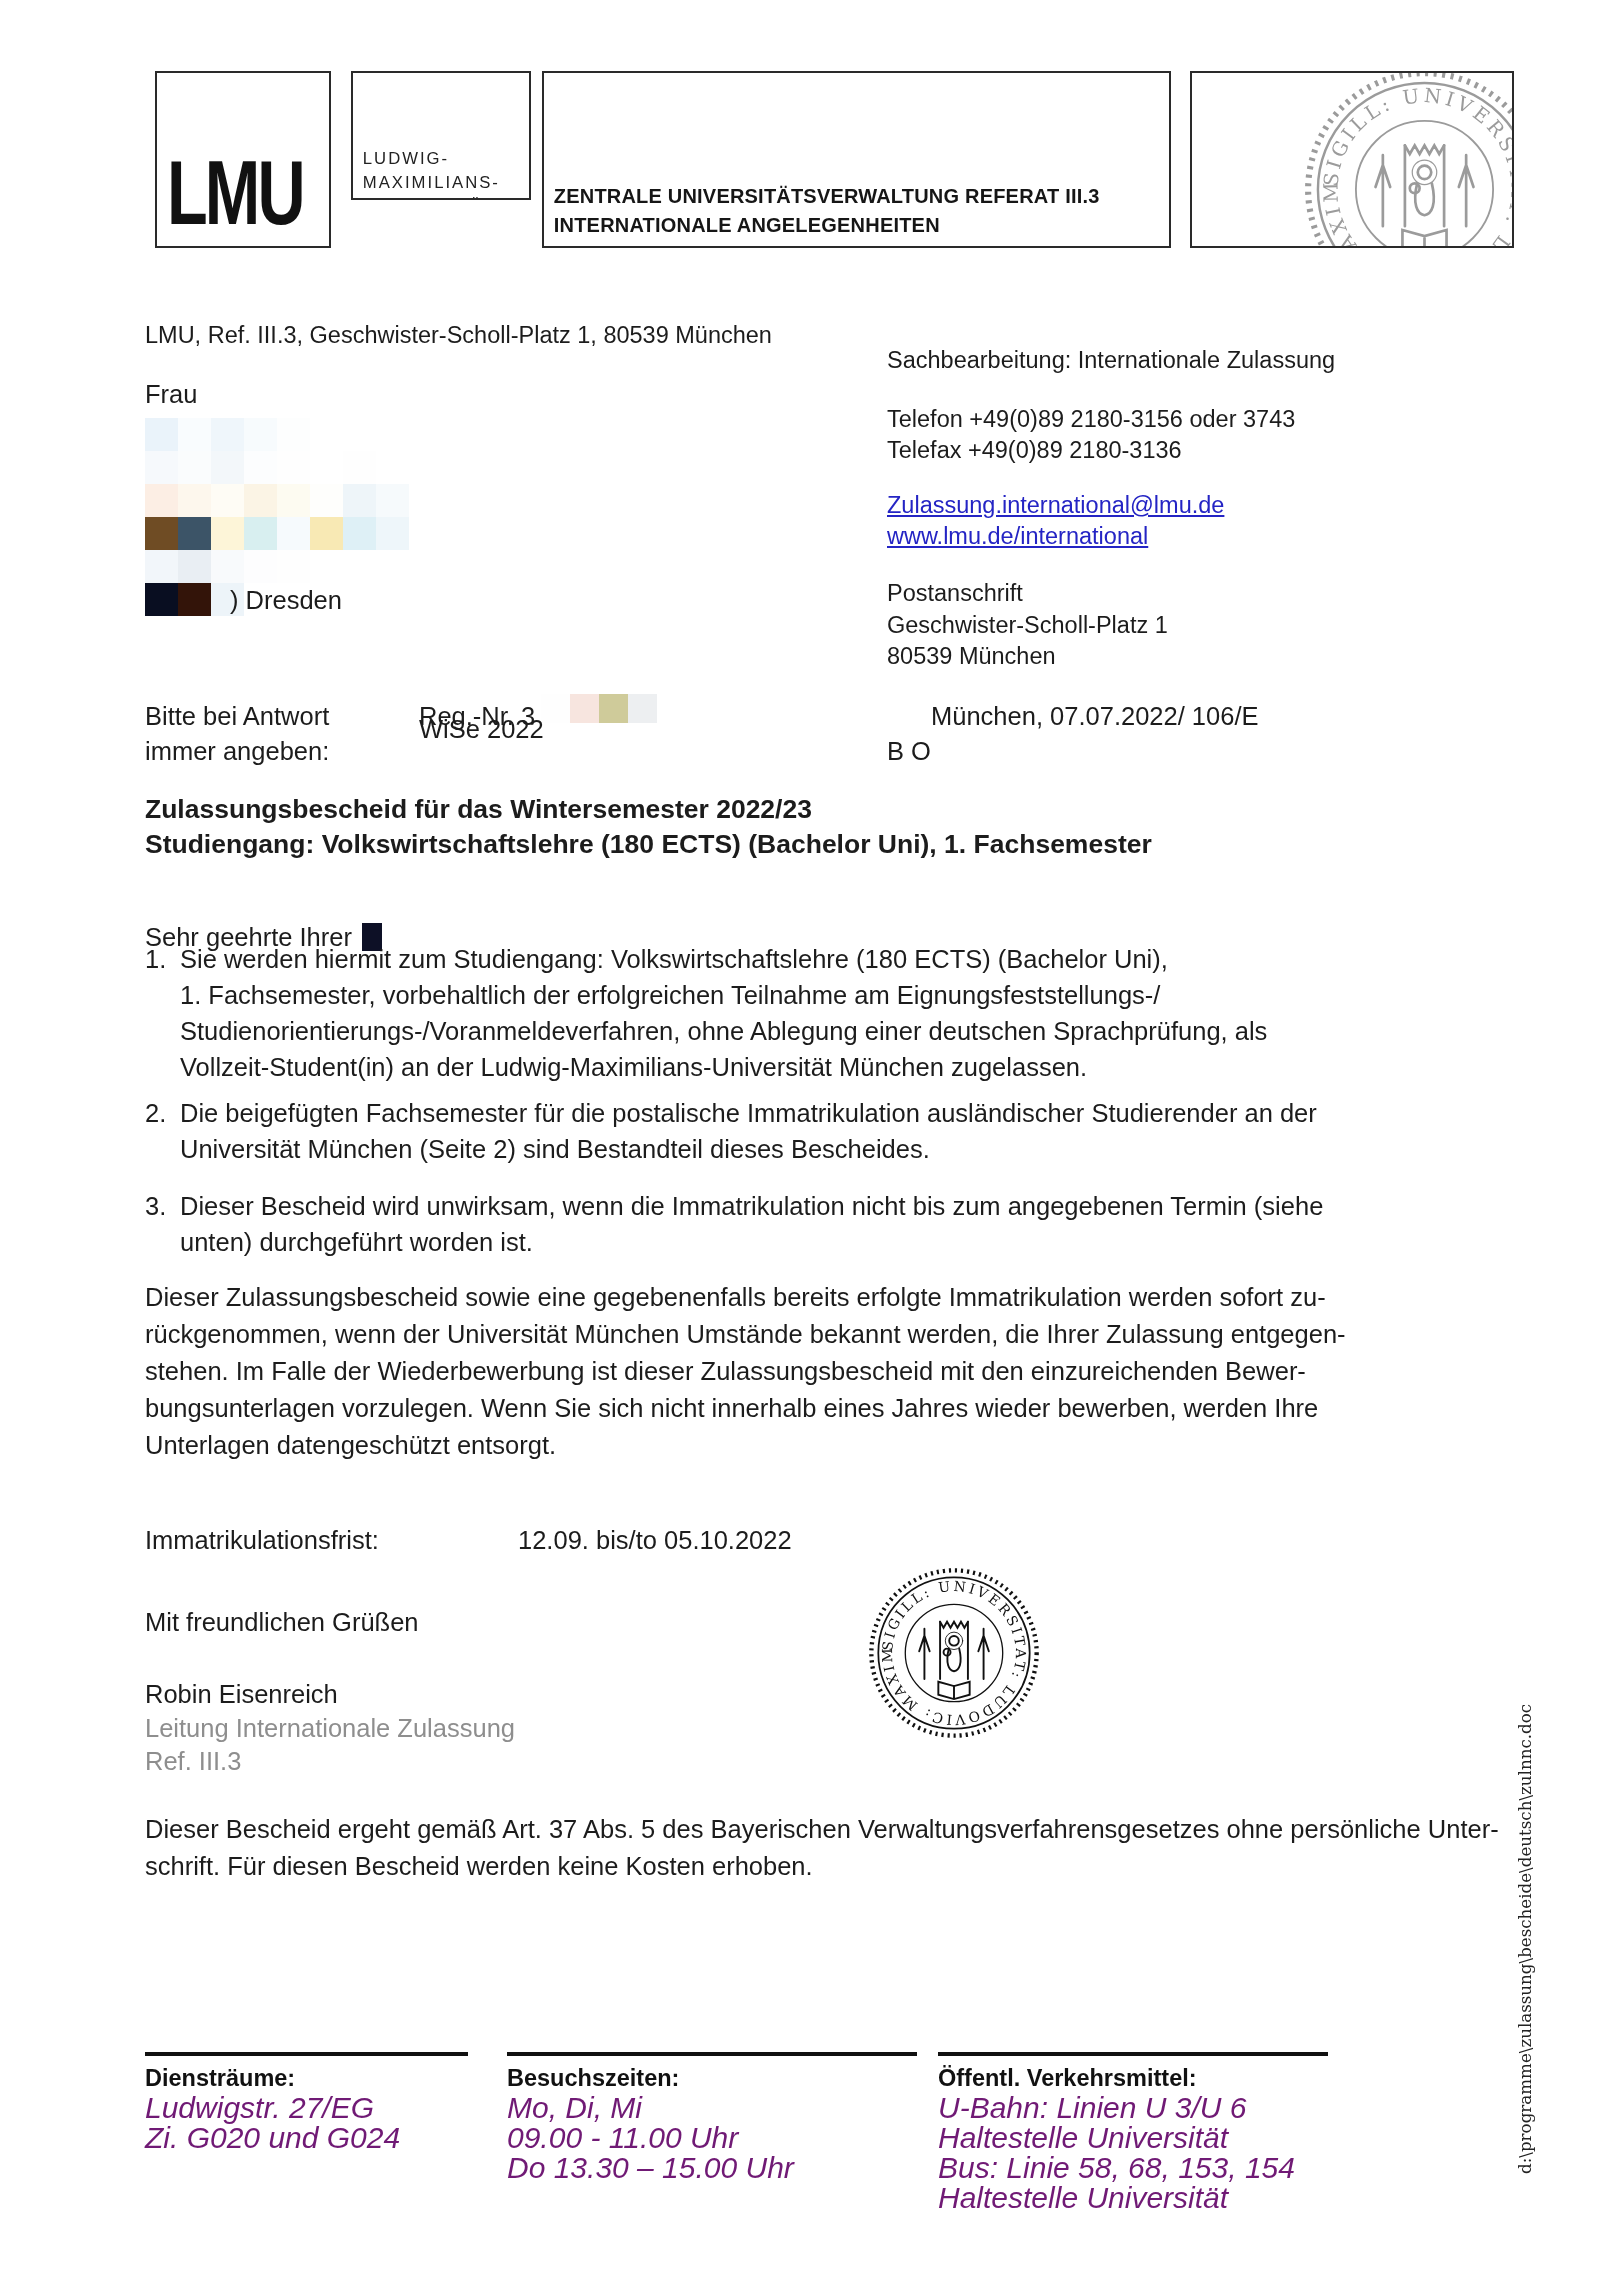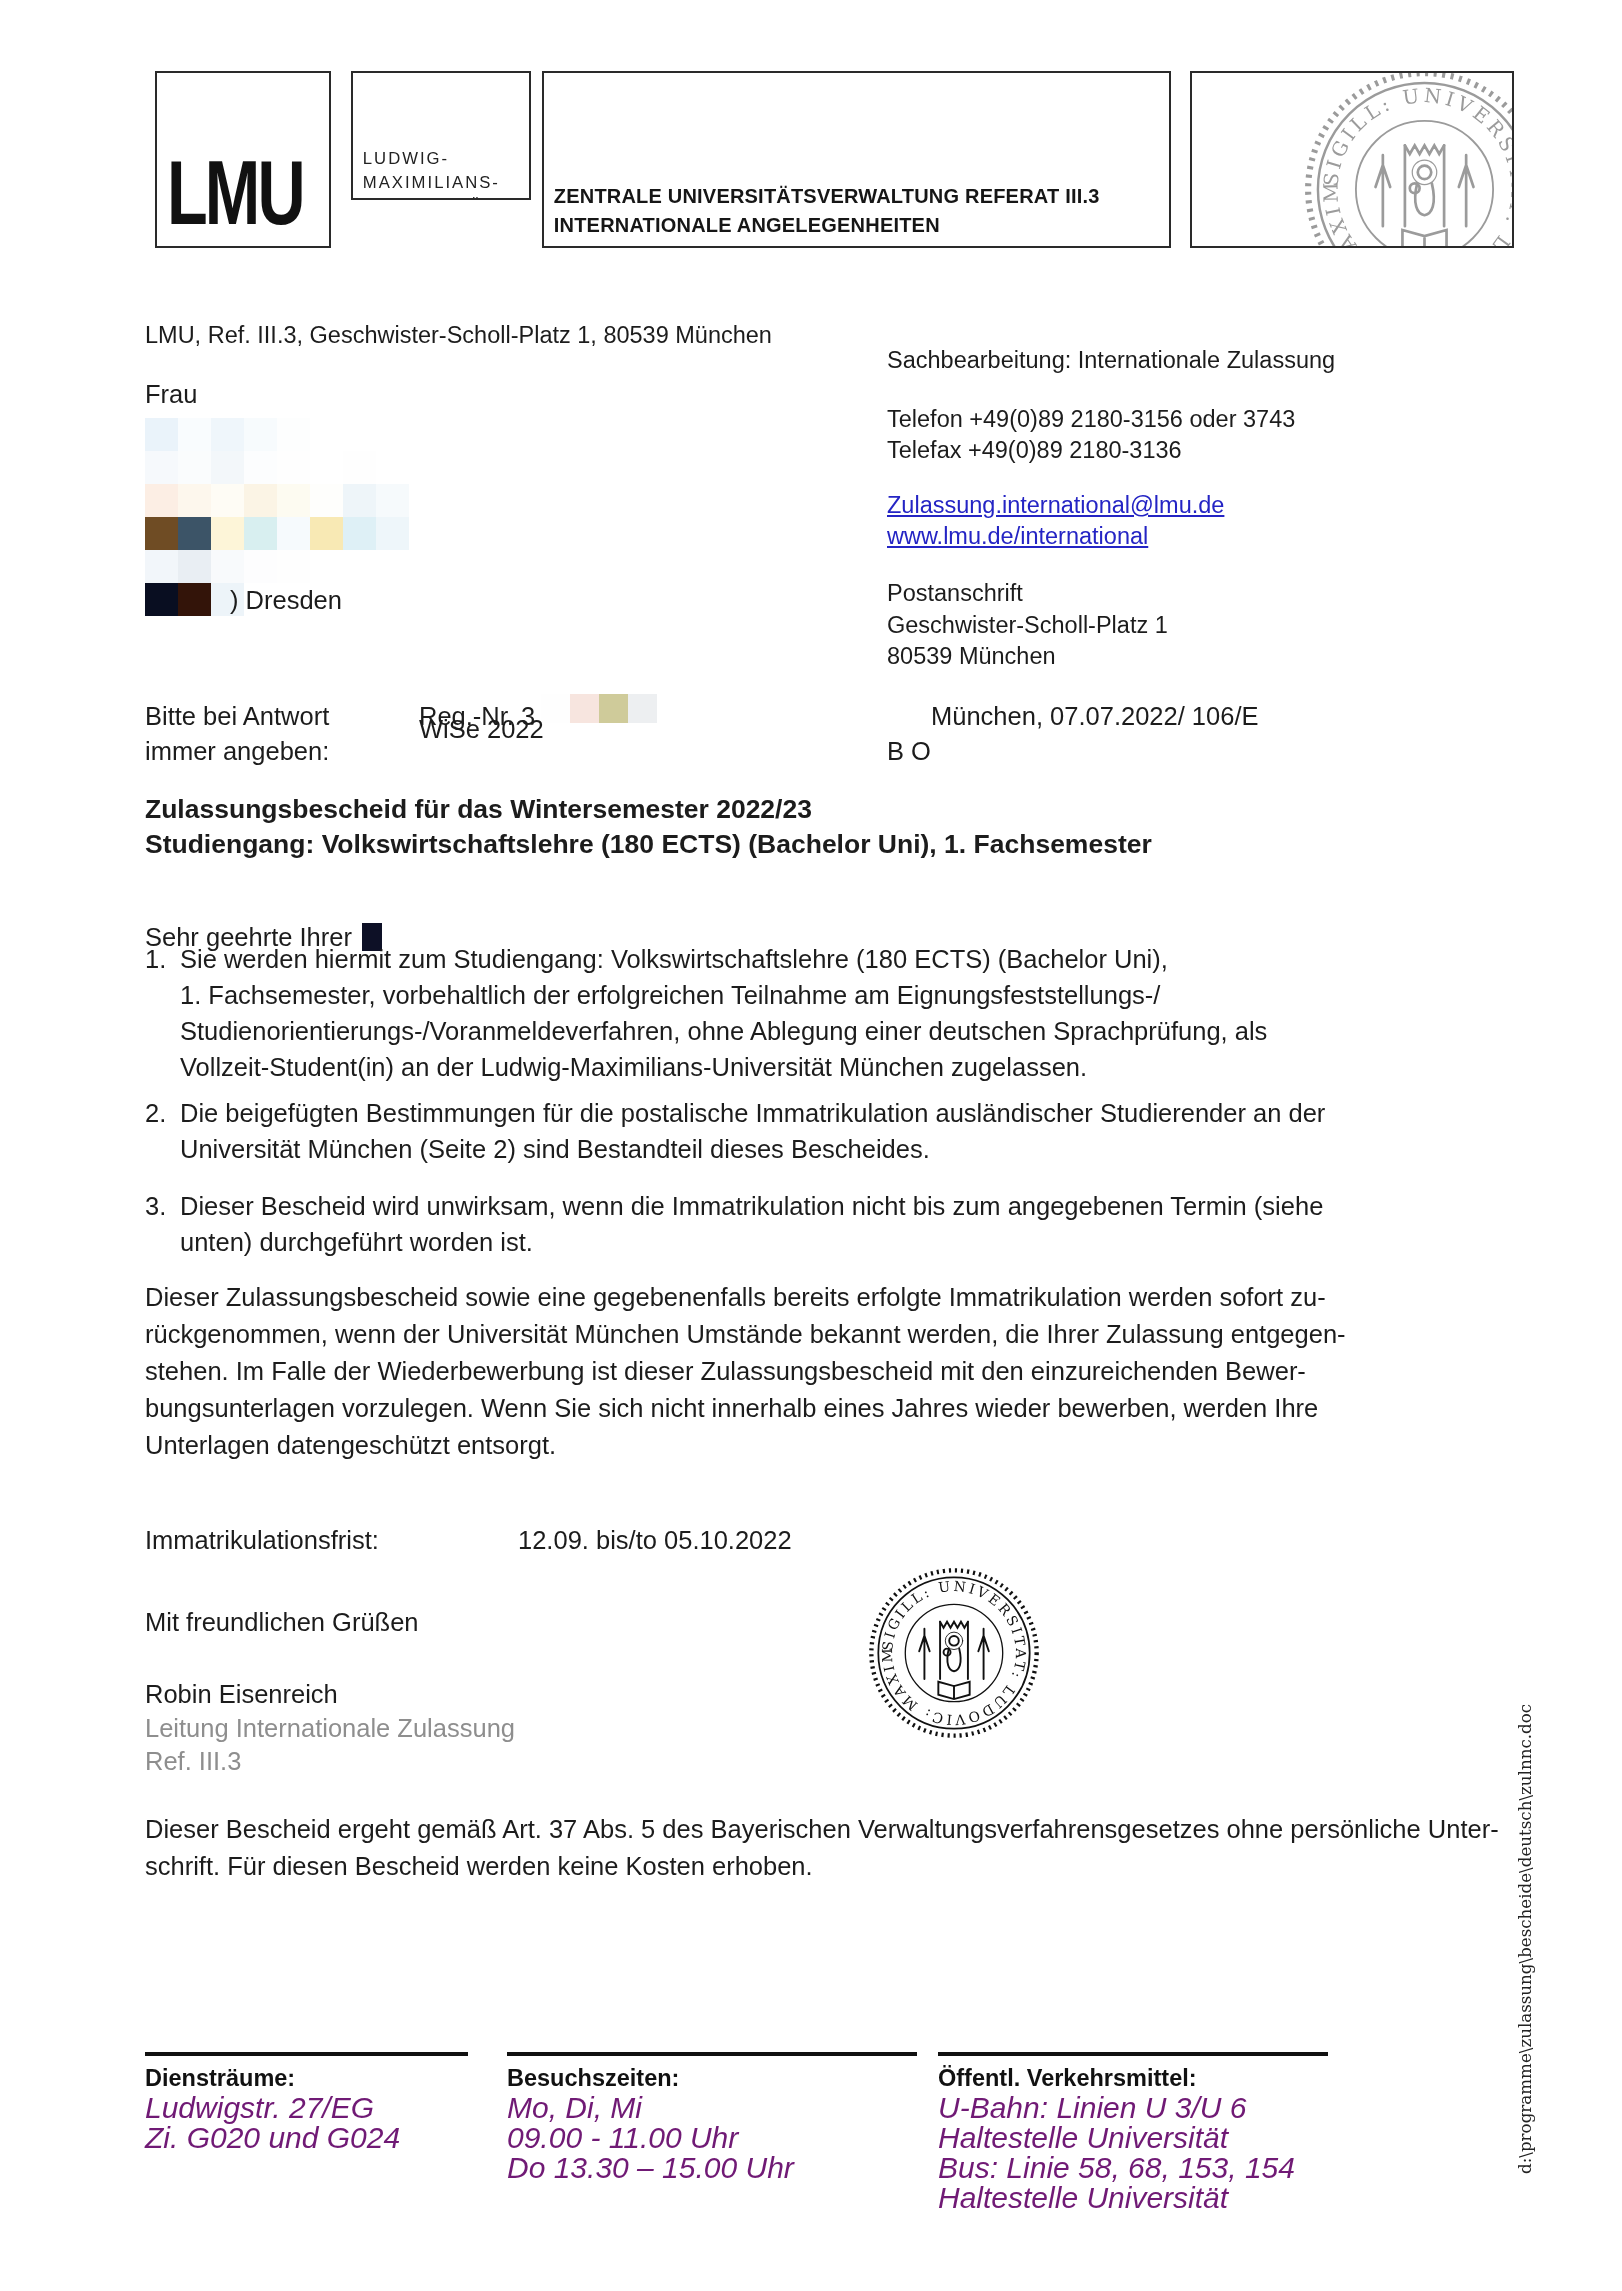--- a/index.html
+++ b/index.html
@@ -117,21 +117,21 @@
   <div class="t f26" style="left:145px;top:883px;">
     <span>Sehr geehrte Ihrer</span><span class="blackblock"></span>
   </div>
 
   <div class="listitem" style="top:941px;">
     <span class="num">1.</span>
     <div class="itext"><span>Sie werden hiermit zum Studiengang: </span><span class="b">Volkswirtschaftslehre (180 ECTS) (Bachelor Uni)</span><span>,</span><br><span>1. Fachsemester, </span><span class="b">vorbehaltlich der erfolgreichen Teilnahme am Eignungsfeststellungs-/</span><br><span class="b">Studienorientierungs-/Voranmeldeverfahren, ohne Ablegung einer deutschen Sprachprüfung,</span><span> als</span><br><span>Vollzeit-Student(in) an der </span><span class="b">Ludwig-Maximilians-Universität München</span><span> zugelassen.</span></div>
   </div>
   <div class="listitem" style="top:1095px;">
     <span class="num">2.</span>
-    <div class="itext"><span>Die beigefügten Bestimmungen für die </span><span class="b">postalische</span><span> Immatrikulation ausländischer Studierender an der</span><br><span>Universität München (Seite 2) sind Bestandteil dieses Bescheides.</span></div>
+    <div class="itext"><span>Die beigefügten Fachsemester für die </span><span class="b">postalische</span><span> Immatrikulation ausländischer Studierender an der</span><br><span>Universität München (Seite 2) sind Bestandteil dieses Bescheides.</span></div>
   </div>
   <div class="listitem" style="top:1188px;">
     <span class="num">3.</span>
     <div class="itext"><span>Dieser Bescheid wird unwirksam, wenn die Immatrikulation nicht bis zum angegebenen Termin (siehe</span><br><span>unten) durchgeführt worden ist.</span></div>
   </div>
 
   <div class="t" style="left:145px;top:1279px;width:1372px;font-size:25.5px;line-height:37px;">Dieser Zulassungsbescheid sowie eine gegebenenfalls bereits erfolgte Immatrikulation werden sofort zu-
 rückgenommen, wenn der Universität München Umstände bekannt werden, die Ihrer Zulassung entgegen-
 stehen. Im Falle der Wiederbewerbung ist dieser Zulassungsbescheid mit den einzureichenden Bewer-
 bungsunterlagen vorzulegen. Wenn Sie sich nicht innerhalb eines Jahres wieder bewerben, werden Ihre

